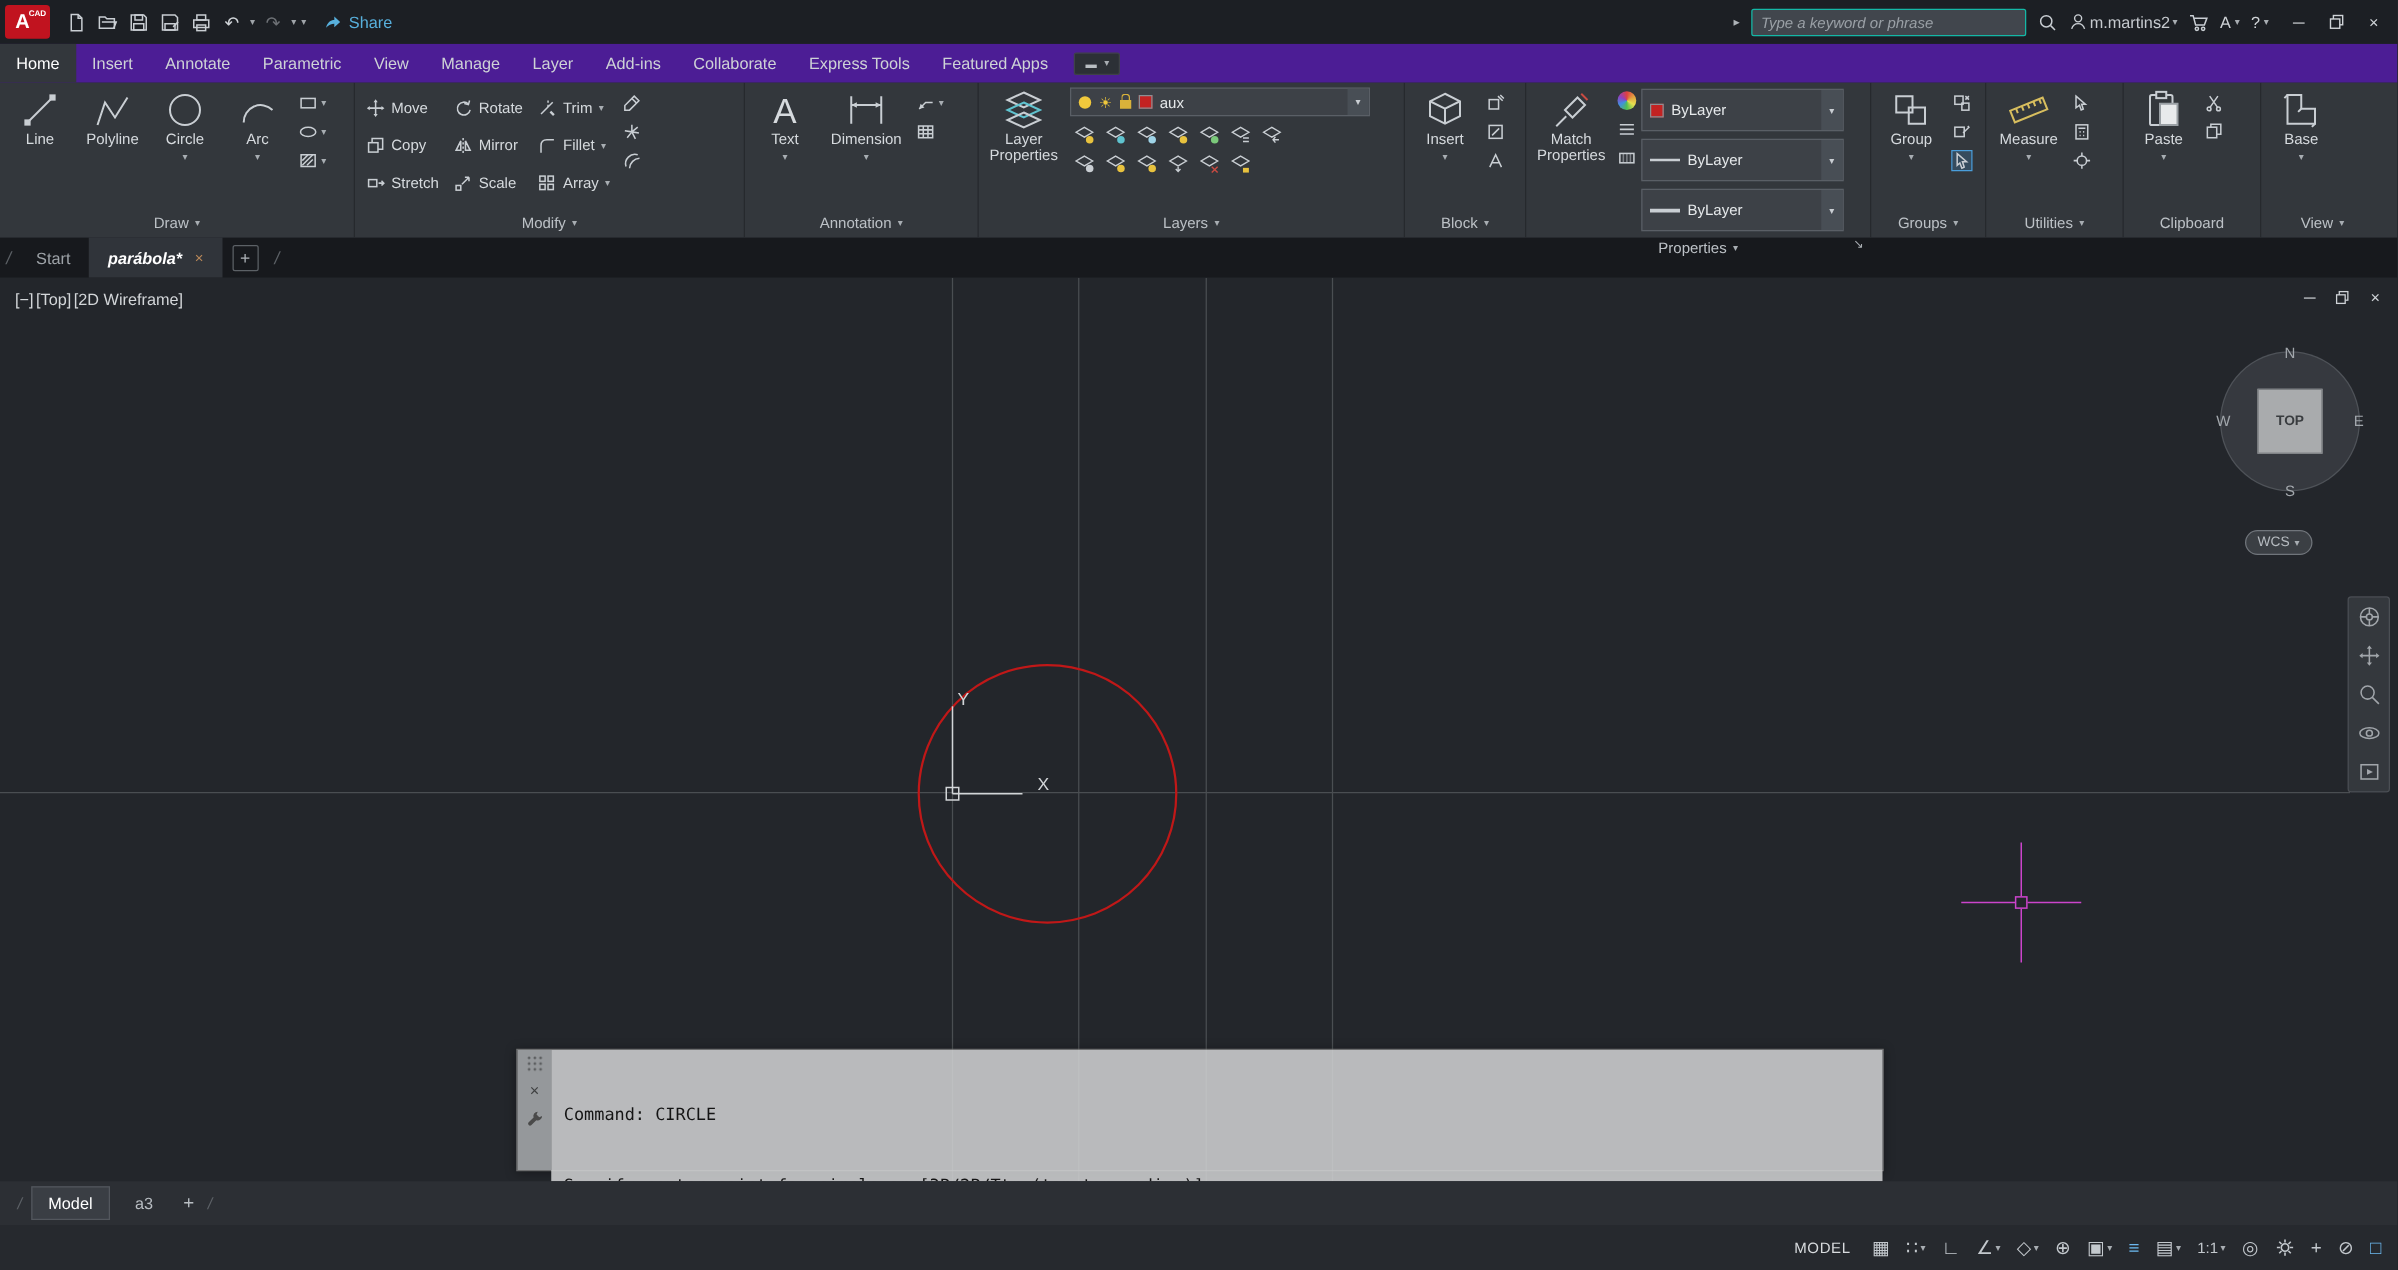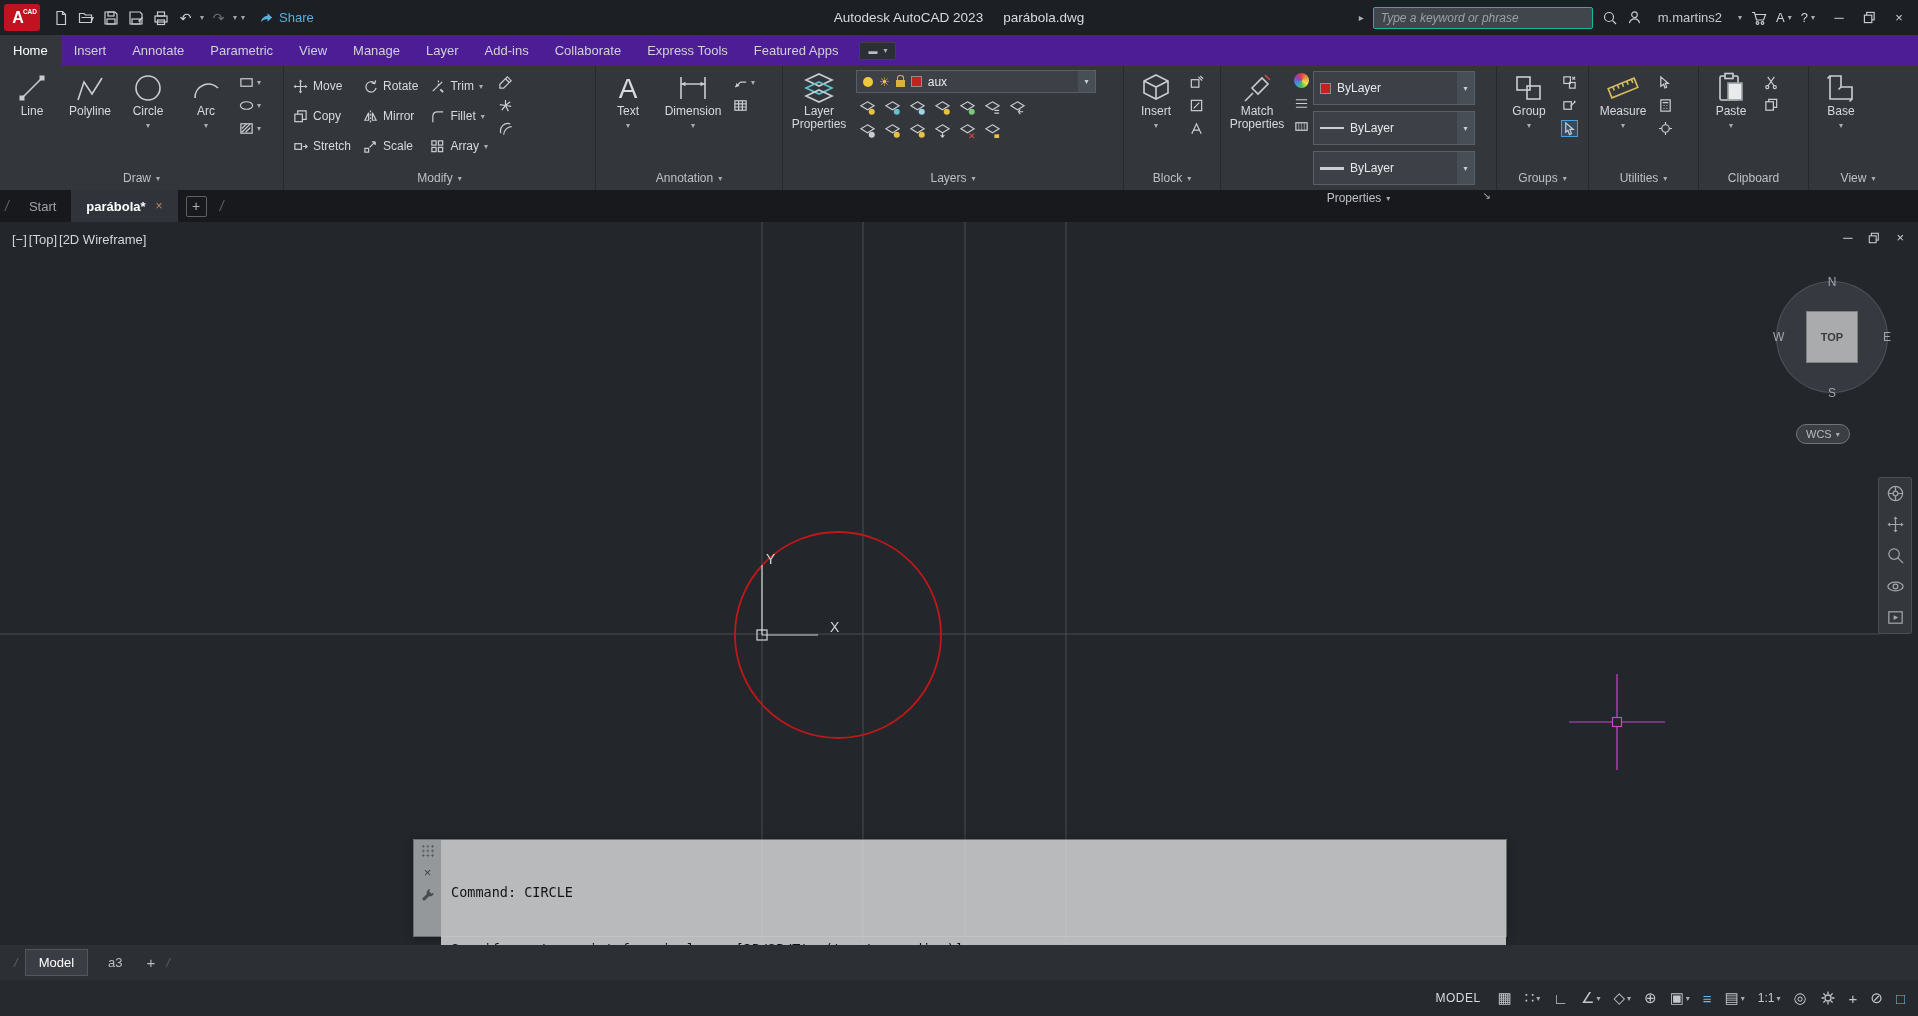--- a/index.html
+++ b/index.html
@@ -20,21 +20,21 @@
   .share-btn { display:flex; align-items:center; gap:5px; color:#58b0dd; margin-left:12px; }
   .share-btn svg { width:15px; height:15px; }
   .tb-title { position:absolute; left:50%; top:0; height:35px; transform:translateX(-50%); display:flex; align-items:center; gap:20px; color:#d8dbde; font-size:13.5px; white-space:nowrap; }
   .tb-right { margin-left:auto; display:flex; align-items:center; gap:9px; padding-right:4px; }
   .collapse { color:#aeb3b8; font-size:10px; }
   .searchbox { width:220px; height:22px; background:#41464d; border:1px solid #14b8a6; border-radius:2px; display:flex; align-items:center; padding:0 7px; }
   .searchbox input { flex:1; background:transparent; border:none; outline:none; color:#cfd3d7; font-size:12px; font-style:italic; font-family:inherit; }
   .searchbox input::placeholder { color:#9aa0a6; font-style:italic; }
   .tb-ic { display:flex; align-items:center; gap:3px; color:#cfd3d7; }
   .tb-ic svg { width:16px; height:16px; stroke:#c9ced3; fill:none; stroke-width:1.2; }
-  .user { display:flex; align-items:center; gap:16px; }
+  .user { display:flex; align-items:center; gap:2px; }
   .user svg { width:15px; height:15px; stroke:#c9ced3; fill:none; stroke-width:1.2; }
   .dd { font-size:8px; color:#a8adb2; }
   .helpq { font-size:13px; }
   .win-ctrl { display:flex; }
   .win-btn { width:30px; height:35px; display:flex; align-items:center; justify-content:center; color:#cfd3d7; font-size:13px; }
   .win-btn svg { width:13px; height:13px; stroke:#cfd3d7; fill:none; stroke-width:1.2; }
 
   
   .rtabs { position:absolute; top:35px; left:0; right:0; height:31px; background:#4c1d95; display:flex; align-items:stretch; color:#ced2d6; font-size:13px; z-index:39; }
   .rtab { padding:0 13px; display:flex; align-items:center; cursor:default; }
@@ -69,21 +69,21 @@
   .licon svg { width:17px; height:17px; stroke:#c9ced3; fill:none; stroke-width:1.2; }
   .props-col { display:flex; flex-direction:column; padding-top:3px; }
   .props-dd { width:162px; height:34px; background:#3d4147; border:1px solid #5a5f66; display:flex; align-items:center; gap:6px; padding:0 0 0 6px; color:#e6e9eb; font-size:12px; margin-bottom:6px; }
   .linesw { width:24px; height:2px; background:#c9ced3; }
   .linesw.thick { height:3px; }
   .colorwheel { width:15px; height:15px; border-radius:50%; background:conic-gradient(#e04040,#e0a040,#e8e050,#50c050,#4090e0,#9040c0,#e04040); }
 
   
   .ftabs { position:absolute; top:190px; left:0; right:0; height:32px; background:#17191d; display:flex; align-items:stretch; color:#9ea3a8; font-size:13px; z-index:37; }
   .ftab { display:flex; align-items:center; padding:0 15px; }
-  .ftab.active { background:#30343a; color:#fff; font-weight:bold; }
+  .ftab.active { background:#30343a; color:#fff; font-weight:bold;font-style:italic; }
   .ftab .close { margin-left:10px; font-size:12px; color:#b9885a; font-weight:normal; }
   .ftab-sep { align-self:center; color:#5c6166; padding:0 5px; font-size:14px; font-style:italic; }
   .ftab-plus { align-self:center; width:21px; height:21px; border:1px solid #5c6166; border-radius:2px; color:#aeb3b8; display:flex; align-items:center; justify-content:center; margin:0 8px; font-size:14px; }
 
   
   .canvas { position:absolute; top:222px; left:0; width:1918px; height:723px; background:#23262b; overflow:hidden; }
   .geom { position:absolute; left:0; top:0; }
   .gline { stroke:#4a4e52; stroke-width:1; }
   .redcircle { stroke:#c01818; stroke-width:1.8; fill:none; }
   .ucsline { stroke:#d2d5d8; stroke-width:1.2; fill:none; }
@@ -175,24 +175,20 @@
         <span>↷</span>
       </span>
     <span class="qat-dd">▾</span>
     <span class="qat-dd">▾</span>
   </div>
   <div class="share-btn">
     <svg viewBox="0 0 16 16">
         <path d="M2,13 C3,8.5 6,6.5 9,6.5 V3.5 L14,8 9,12.5 V9.5 C6.5,9.5 4,10.5 2,13 Z" fill="#58b0dd" stroke="none"></path>
       </svg>
     <span>Share</span>
-  </div>
-  <div class="tb-title">
-    <span>Autodesk AutoCAD 2023</span>
-    <span>parábola.dwg</span>
   </div>
   <div class="tb-right">
     <span class="collapse">▸</span>
     <div class="searchbox">
       <input placeholder="Type a keyword or phrase" style="">
     </div>
     <span class="tb-ic">
         <svg viewBox="0 0 16 16">
           <circle cx="7" cy="7" r="4.5"></circle>
           <path d="M10.5,10.5 L14,14"></path>

